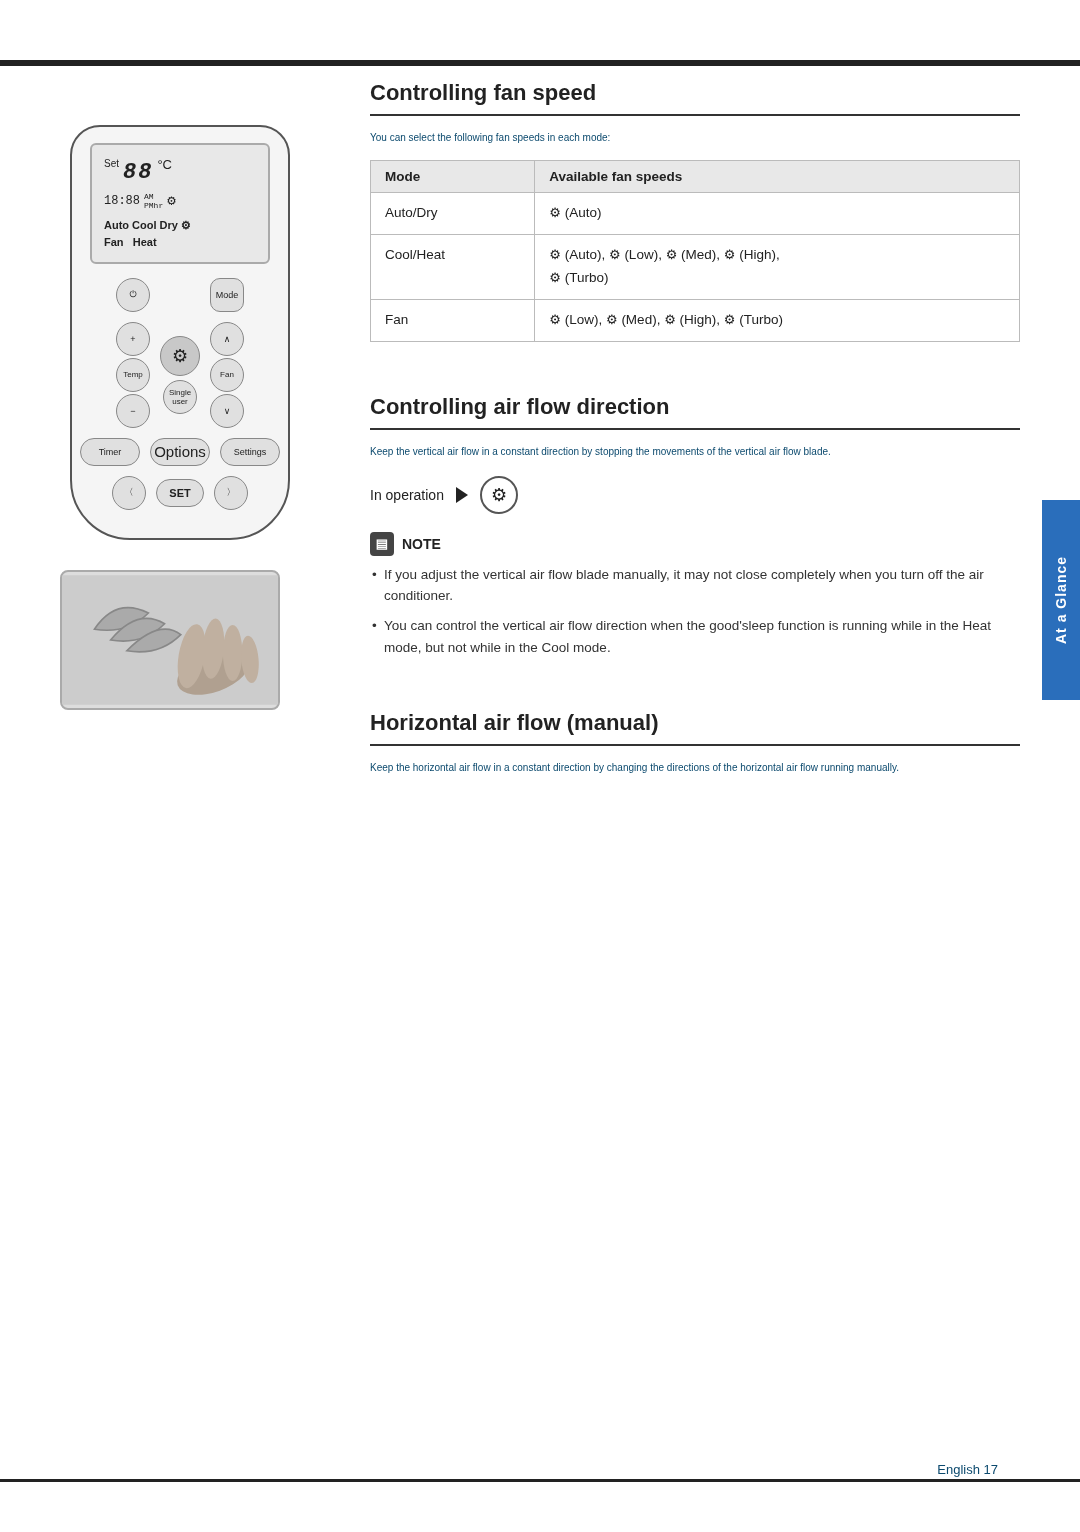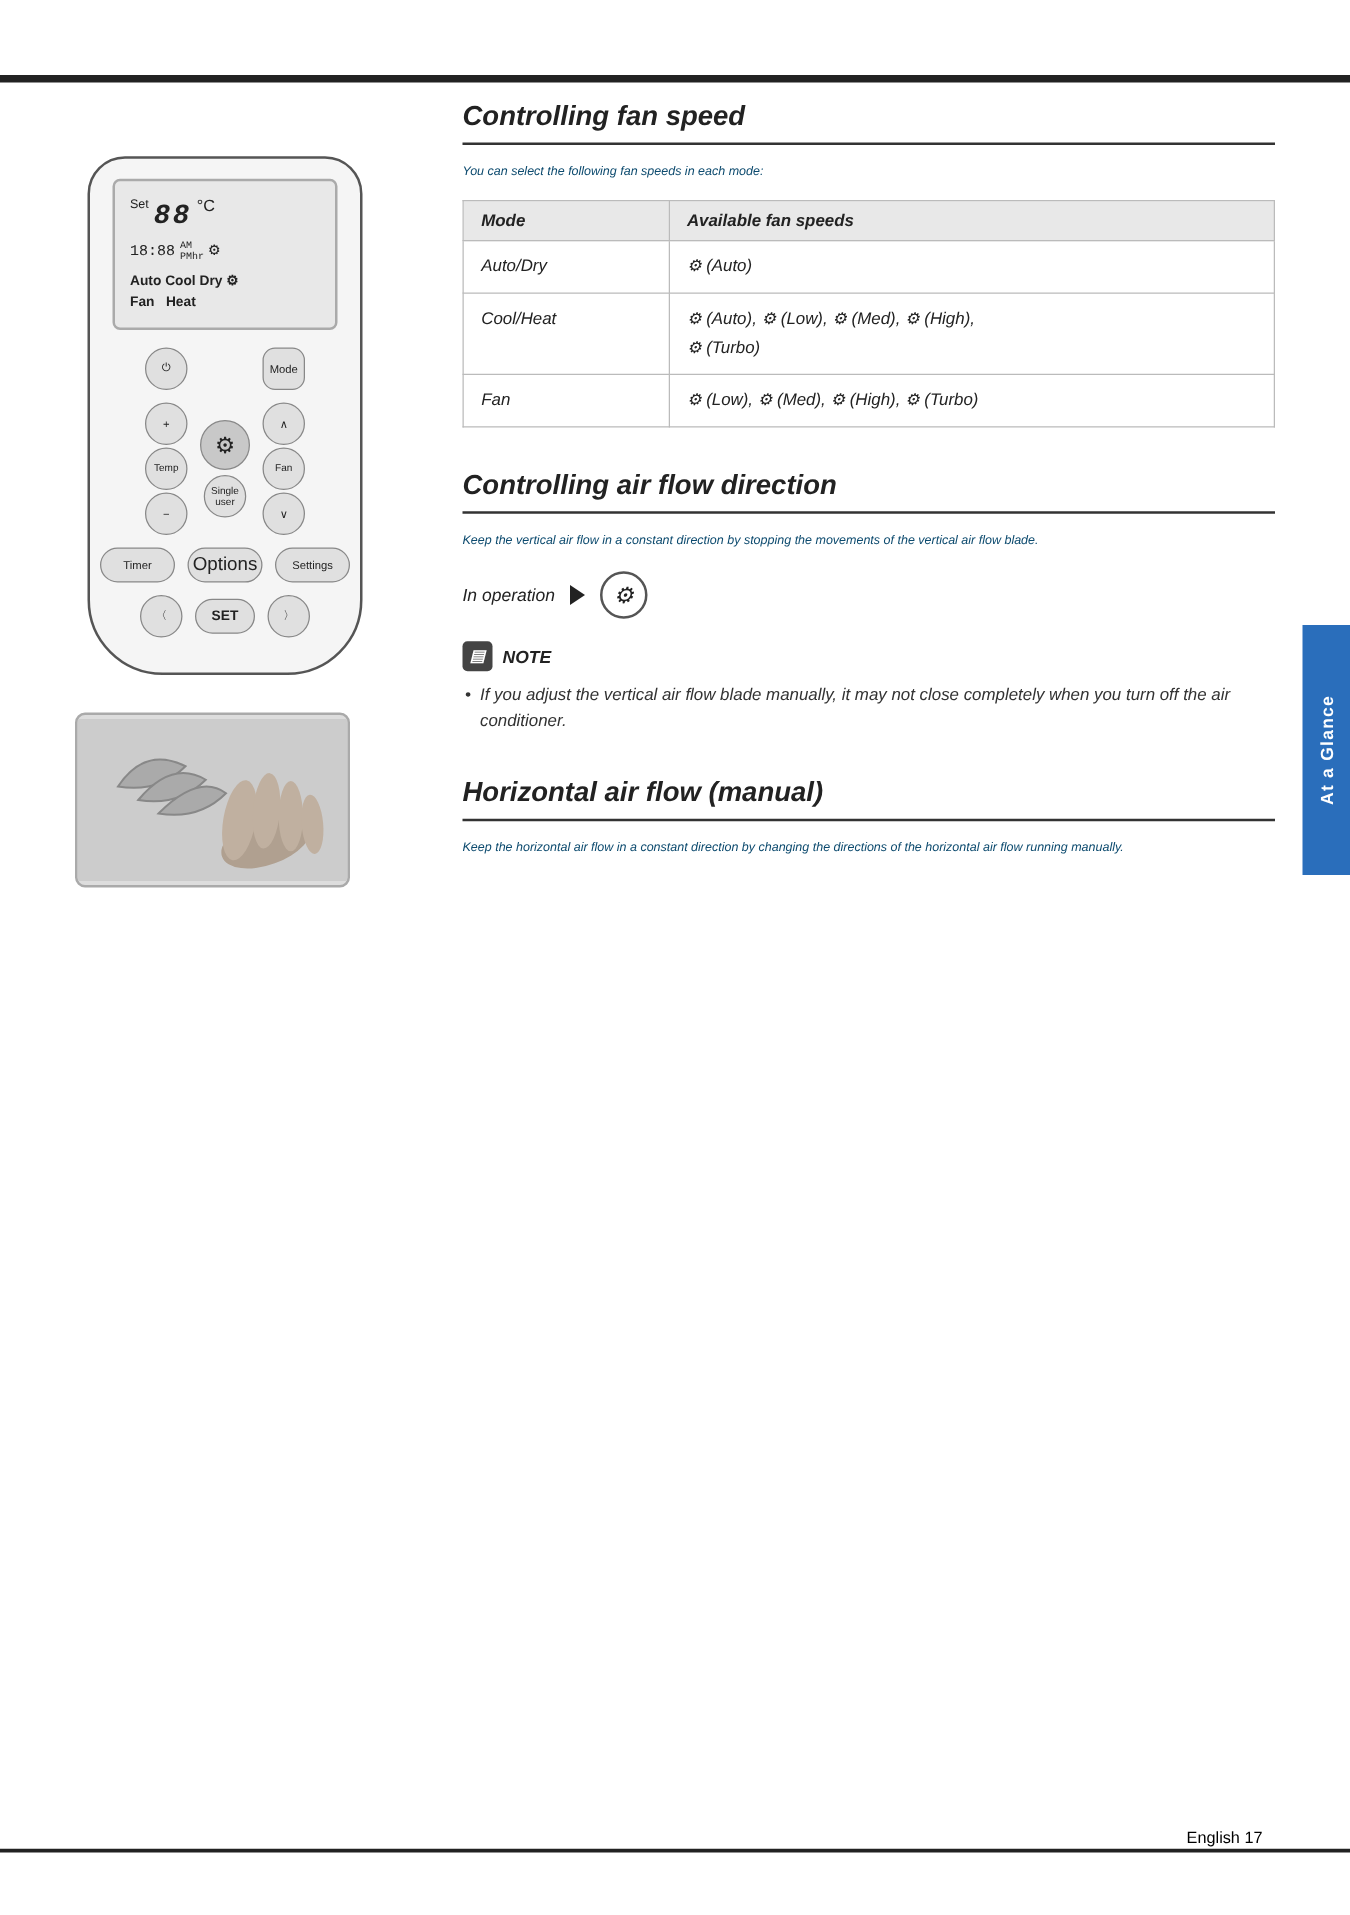--- a/index.html
+++ b/index.html
@@ -187,22 +187,21 @@
       overflow: hidden;
     }
 
     
     .right-col {
       flex: 1;
       padding-left: 20px;
     }
 
     .section {
-      margin-bottom: 33px;
-      font-style: italic;
+      margin-bottom: 52px;
     }
 
     .section-title {
       font-size: 22px;
       font-weight: bold;
       border-bottom: 2px solid #333;
       padding-bottom: 8px;
       margin-bottom: 14px;
     }
 
@@ -318,23 +317,23 @@
     .note-list li::before {
       content: '•';
       position: absolute;
       left: 2px;
     }
 
     
     .page-footer {
       position: absolute;
       bottom: 55px;
-      right: 70px;
+      right: 82px;
       font-size: 13px;
-      color: #000000;
+      color: #0c4a6e;
     }
 
     
     .blade-svg {
       width: 100%;
       height: 100%;
     }
   </style>
 </head>
 <body>
@@ -471,20 +470,21 @@
         <div class="fan-circle-icon">⚙</div>
       </div>
 
       <div class="note-box">
         <div class="note-header">
           <div class="note-icon">▤</div>
           <span>NOTE</span>
         </div>
         <ul class="note-list">
           <li>If you adjust the vertical air flow blade manually, it may not close completely when you turn off the air conditioner.</li>
+          <li>You can control the vertical air flow direction when the good'sleep function is running while in the Heat mode, but not while in the Cool mode.</li>
         </ul>
       </div>
     </div>
 
     <div class="section">
       <h2 class="section-title">Horizontal air flow (manual)</h2>
       <p class="section-desc">Keep the horizontal air flow in a constant direction by changing the directions of the horizontal air flow running manually.</p>
     </div>
 
   </div>

